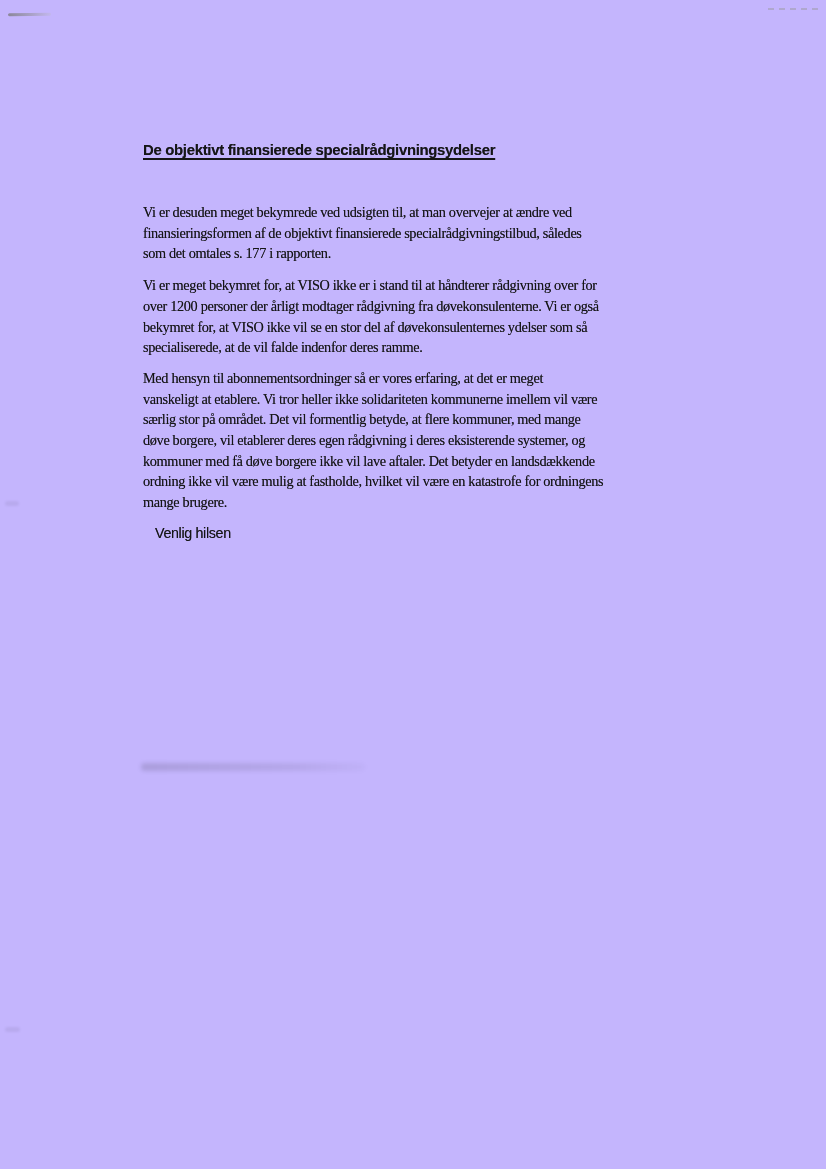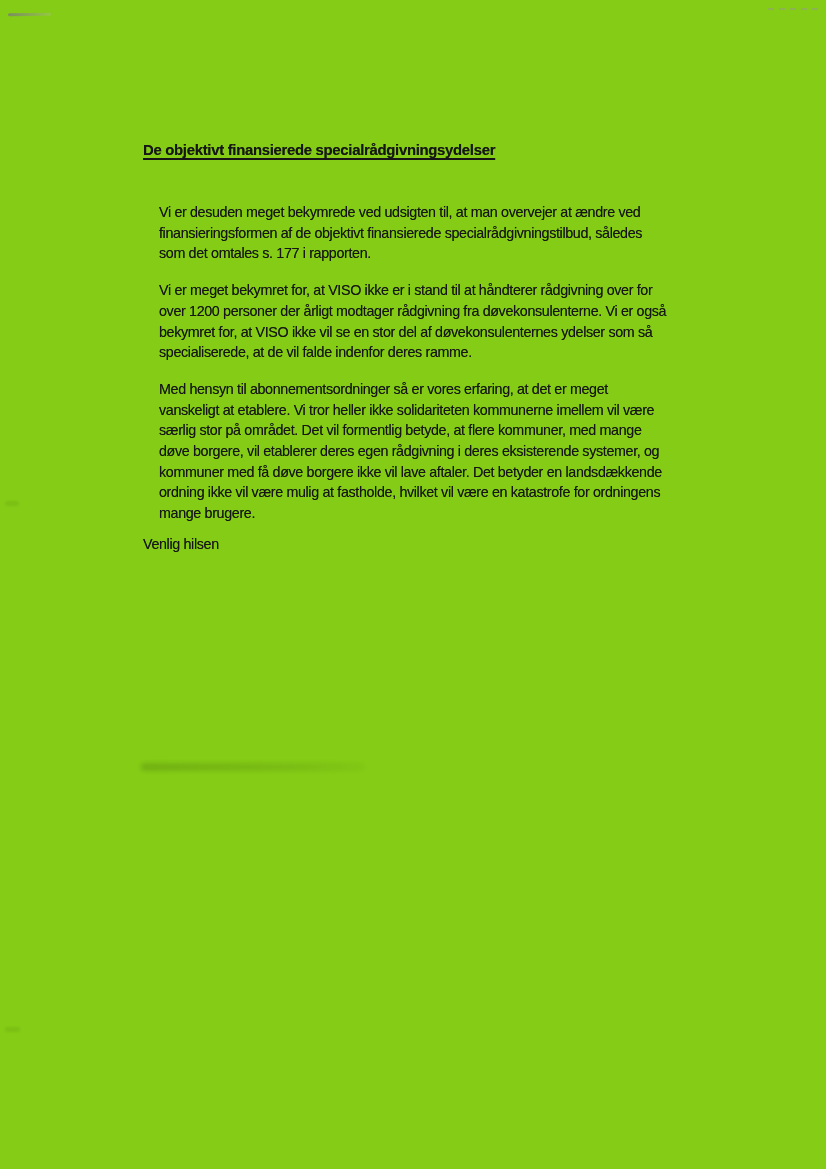--- a/index.html
+++ b/index.html
@@ -4,21 +4,21 @@
 <style>
   html, body {
     margin: 0;
     padding: 0;
     background: #ffffff;
   }
   .page {
     position: relative;
     width: 826px;
     height: 1169px;
-    background: #84cc16;
+    background: #c4b5fd;
     overflow: hidden;
     font-family: "Liberation Sans", "DejaVu Sans", sans-serif;
     color: #161616;
   }
   
   .scan-mark-top-left {
     position: absolute;
     left: 8px; top: 13px;
     width: 43px; height: 3px;
     background: linear-gradient(to right, rgba(120,120,120,0.75), rgba(190,190,190,0.25));
@@ -73,29 +73,30 @@
     font-weight: bold;
     line-height: 21px;
     letter-spacing: -0.3px;
   }
   .heading span {
     text-decoration: underline;
     text-decoration-thickness: 1.6px;
     text-underline-offset: 3px;
   }
   .para {
-    margin: 16px;
+    margin: 0;
     white-space: pre-line;
+    font-family: Liberation Serif, serif;
   }
   .para.p1 { margin-bottom: 11px; }
   .para.p2 { margin-bottom: 17px; }
   .para.p3 { margin-bottom: 10px; }
   .para.p4 { margin-bottom: 10px; }
   .para.p5 { margin-bottom: 57px; }
-  .closing { margin: 0 0 35px 0; }
+  .closing { margin: 0 0 35px 12px; }
   .signature { margin: 0; white-space: pre-line; }
 </style>
 </head>
 <body>
 
 <div class="page">
 
   <div class="scan-mark-top-left"></div>
   <div class="scan-mark-top-right"></div>
   <div class="scan-smudge-left-1"></div>

